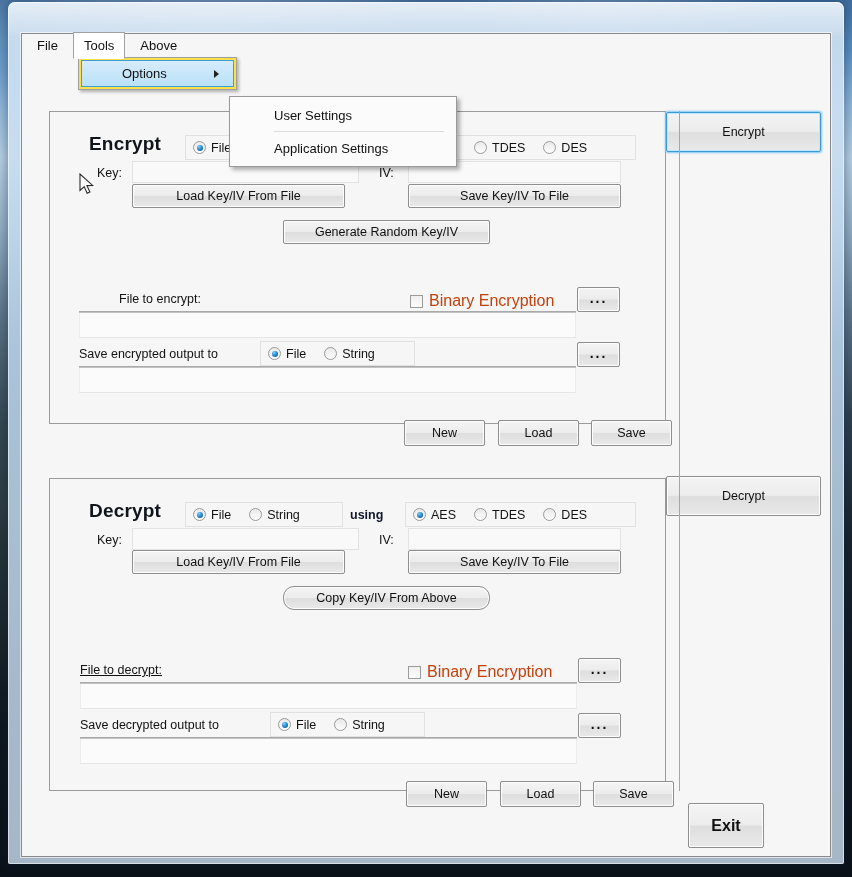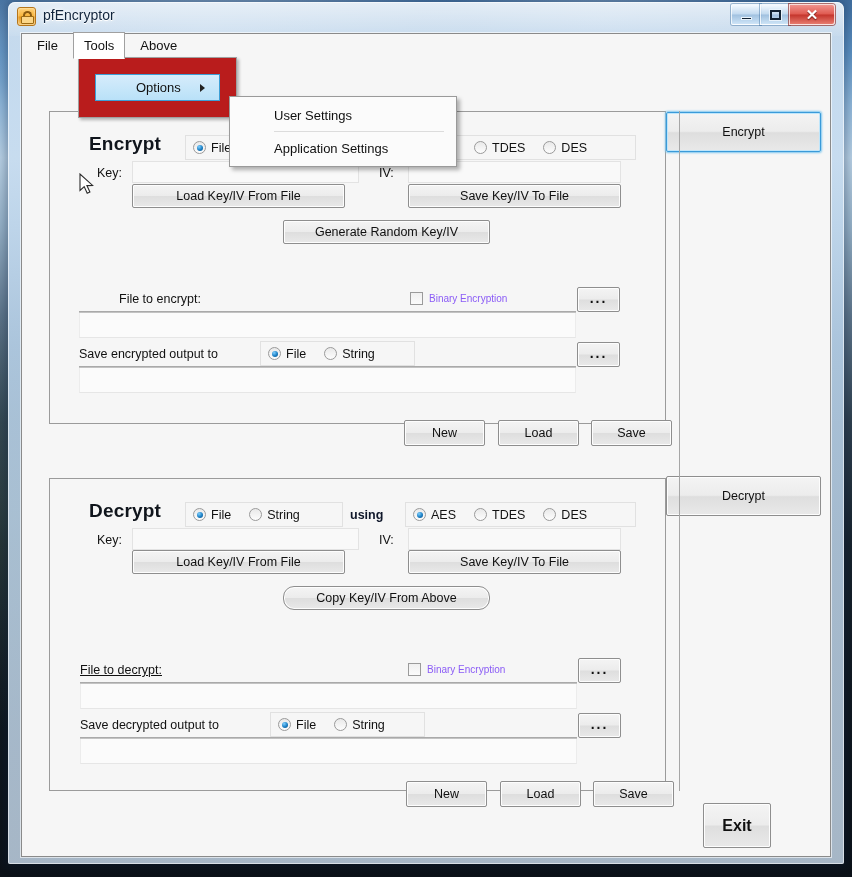--- a/index.html
+++ b/index.html
@@ -127,23 +127,23 @@
     border-bottom:1px solid #ffffff;
     margin-top:-1px;
     padding: 5px 10px 5px 10px;
     z-index:32;
   }
 
   
   #tools-dropdown {
     position:absolute; left:56px; top:23px;
     width:159px;
-    background:#b91c1c;
+    background:#fde047;
     border:1px solid #a0a0a0;
-    padding:16px;
+    padding:2px;
     z-index:30;
     box-shadow: 2px 2px 3px rgba(0,0,0,.28);
   }
   #options-item {
     height:27px; display:flex; align-items:center;
     background: linear-gradient(to bottom,#d6ecfb,#b9e1f8);
     border:1px solid #3c9fd6;
     padding-left:40px;
     font-size:13px; color:#101010;
     position:relative;
@@ -250,21 +250,21 @@
   }
   .btn.focus {
     border:1px solid #3a9ad9;
     box-shadow: 0 0 0 1px #bfe6fb inset, 0 0 2px 1px #7fc7ef;
   }
   .btn.dots { letter-spacing:2px; font-weight:bold; padding-bottom:4px; font-size:14px; }
   .btn.big { font-size:16px; font-weight:bold; }
 
   
   .chk {
-    position:absolute; display:flex; align-items:center; font-size:10px; color:#8b5cf6;
+    position:absolute; display:flex; align-items:center; font-size:16px; color:#c2410c;
   }
   .cbox {
     width:13px; height:13px; margin-right:6px;
     background: linear-gradient(to bottom,#f0f0f0,#fbfbfb);
     border:1px solid #9b9b9b;
     flex:none;
   }
 
   
   #right-divider {
@@ -276,39 +276,20 @@
   #cursor { position:absolute; left:57px; top:139px; z-index:40; }
 </style>
 </head>
 <body>
 
 <div id="desktop"></div>
 
 <div id="window">
   <div id="glass-sheen"></div>
 
-  <div id="titlebar">
-    <div id="app-icon">
-      <div class="shackle"></div>
-        <div class="body"></div>
-    </div>
-    <div id="title-text">pfEncryptor</div>
-
-    <div id="winbtns">
-      <div class="winbtn">
-        <div class="glyph-min"></div>
-      </div>
-      <div class="winbtn">
-        <div class="glyph-max"></div>
-      </div>
-      <div class="winbtn close">
-        <span class="glyph-close">✕</span>
-      </div>
-    </div>
-  </div>
 
   <div id="client">
 
     <div id="menubar">
       <div class="menu-top">File</div>
       <div class="menu-top open">Tools</div>
       <div class="menu-top">Above</div>
     </div>
 
     <div class="groupbox" id="encrypt-group"></div>
@@ -448,21 +429,21 @@
     <div class="txt underline" style="left:58px; top:705px; width:497px; height:25px;"></div>
 
     <div class="btn" style="left:644px; top:442px; width:155px; height:40px;">Decrypt</div>
 
     <div class="btn" style="left:384px; top:747px; width:81px; height:26px;">New</div>
     <div class="btn" style="left:478px; top:747px; width:81px; height:26px;">Load</div>
     <div class="btn" style="left:571px; top:747px; width:81px; height:26px;">Save</div>
 
     <div id="right-divider"></div>
 
-    <div class="btn big" style="left:681px; top:769px; width:68px; height:45px;">Exit</div>
+    <div class="btn big" style="left:666px; top:769px; width:76px; height:45px;">Exit</div>
 
     <div id="tools-dropdown">
       <div id="options-item">
         <span>Options</span>
         <span id="options-arrow"></span>
       </div>
     </div>
 
     <div id="submenu">
       <div class="submenu-item">User Settings</div>

